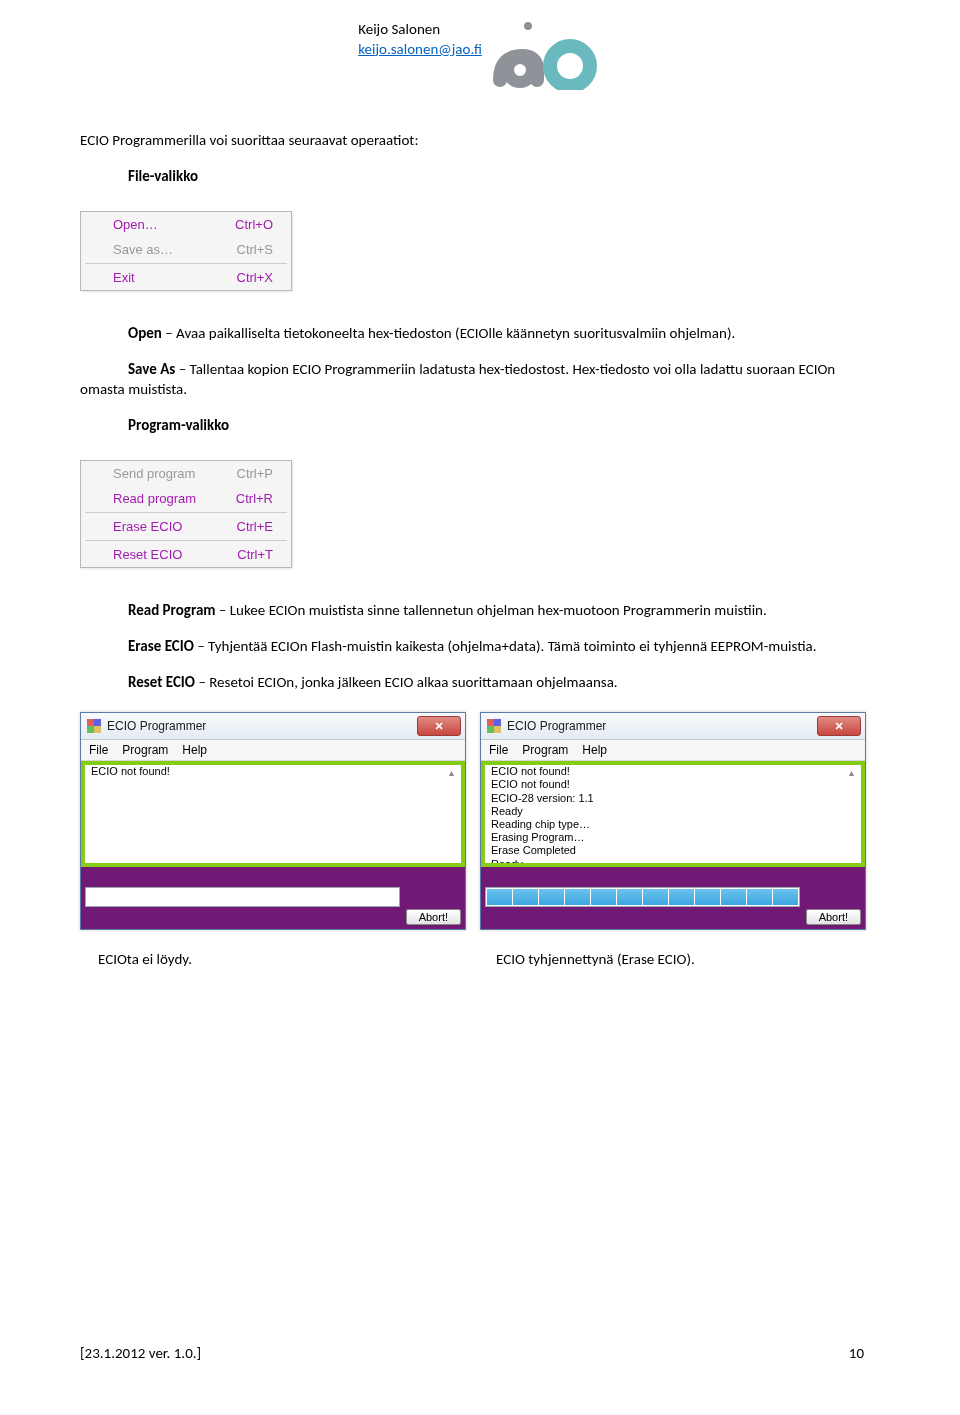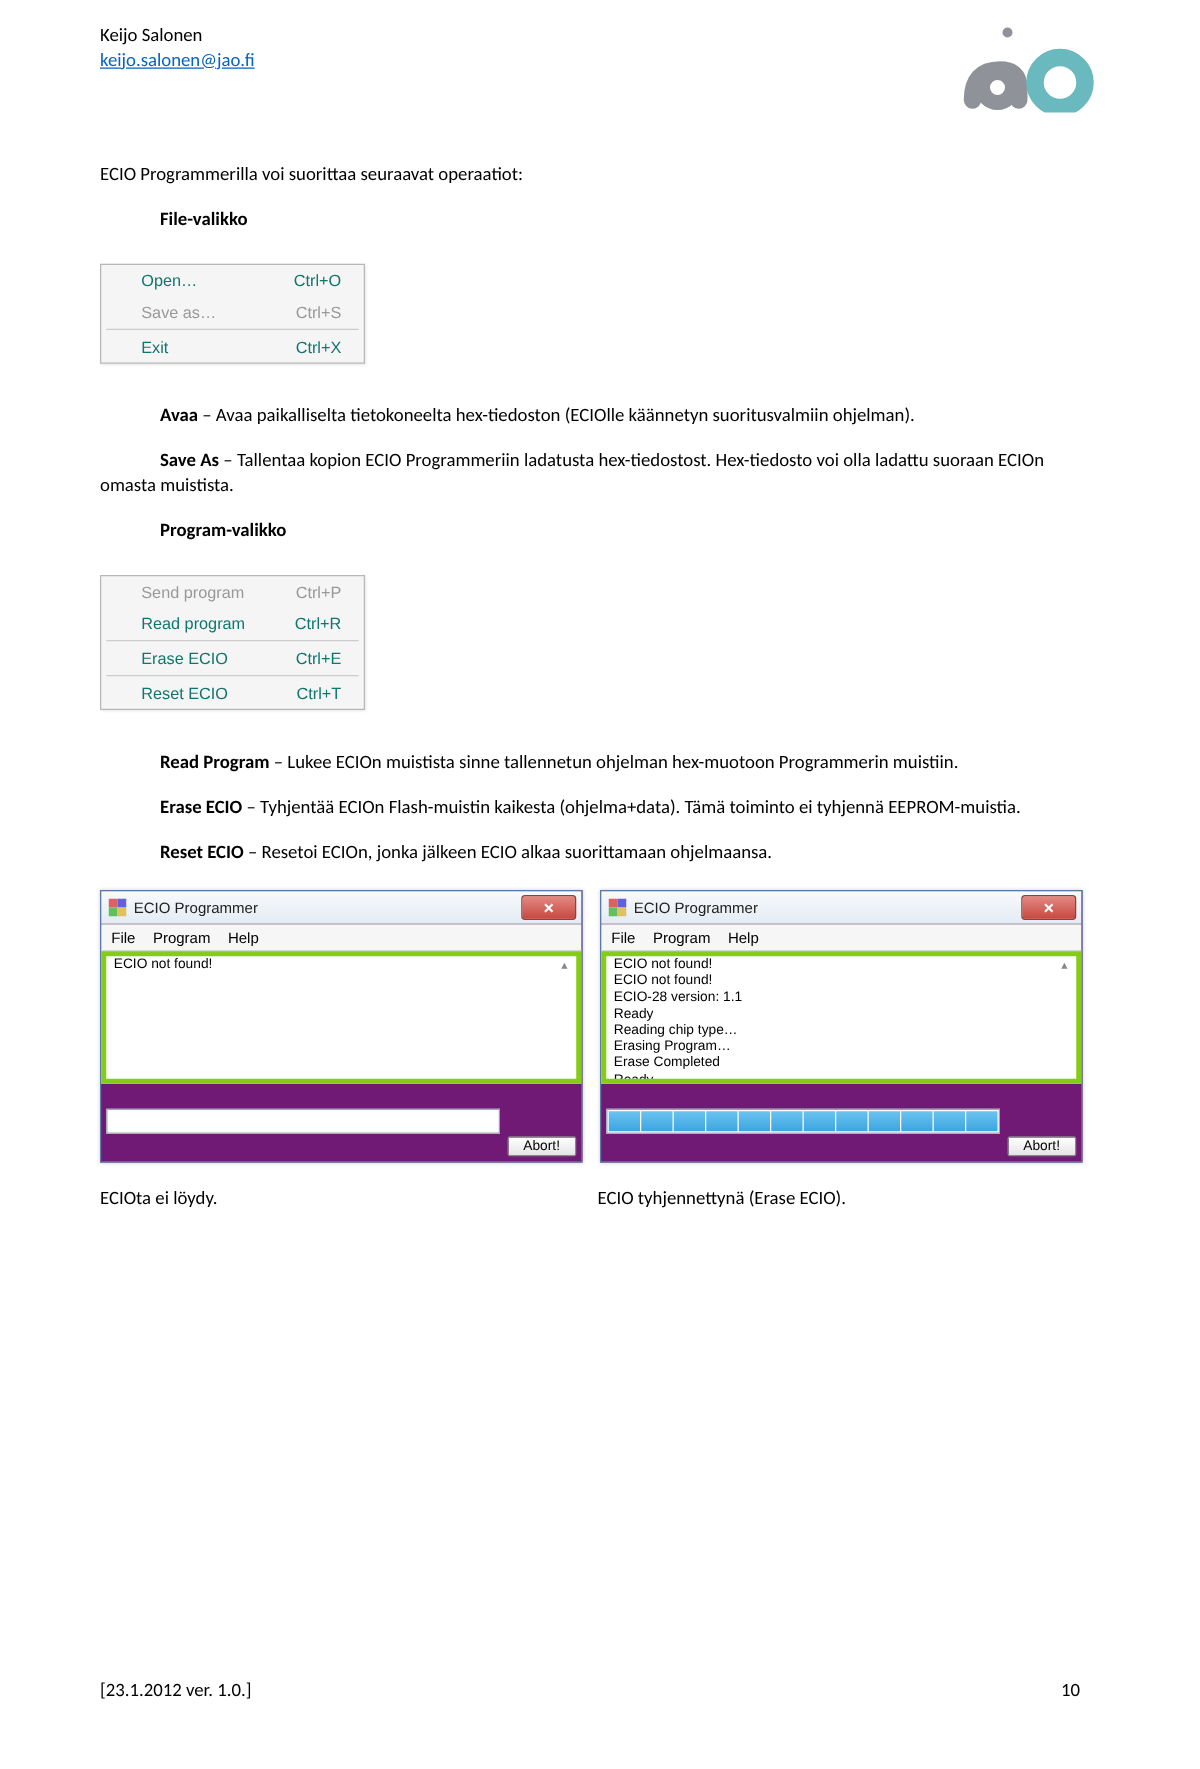--- a/index.html
+++ b/index.html
@@ -12,21 +12,21 @@
     width: 960px;
   }
   .page {
     padding: 20px 80px 20px 80px;
     position: relative;
     min-height: 1380px;
     box-sizing: border-box;
   }
   .header {
     display: flex;
-    justify-content: space-between;
+    justify-content: center;
     align-items: flex-start;
     margin-bottom: 40px;
   }
   .header-left { font-size: 15px; line-height: 1.3; }
   .email-link { color: #0563c1; text-decoration: underline; }
   .logo { display: flex; align-items: center; }
   .logo svg { width: 120px; height: 70px; }
   .para { margin: 16px 0; line-height: 1.35; }
   .bold { font-weight: bold; margin-left: 48px; }
   .menu-box {
@@ -37,21 +37,21 @@
     font-size: 13px;
     margin: 8px 0 16px 0;
     box-shadow: 1px 1px 2px rgba(0,0,0,0.1);
   }
   .menu-row {
     display: flex;
     justify-content: space-between;
     padding: 5px 18px 5px 32px;
     min-width: 160px;
     gap: 30px;
-    color: #0f766e;
+    color: #a21caf;
   }
   .menu-row.disabled { color: #999; }
   .menu-sep { height: 1px; background: #ccc; margin: 1px 4px; }
   .two-col { display: flex; gap: 14px; margin: 20px 0; }
   .app-window {
     width: 384px;
     border: 1px solid #5b7aa8;
     background: #701a75;
     font-family: Tahoma, "Segoe UI", sans-serif;
     font-size: 12px;
@@ -133,21 +133,21 @@
   }
   .progress-empty .progress-block { visibility: hidden; }
   .btn-abort {
     border: 1px solid #888;
     background: linear-gradient(#fff,#e4e4e4);
     padding: 1px 12px;
     font-size: 11px;
     border-radius: 2px;
     margin-top: 40px;
   }
-  .captions { display: flex; gap: 14px; margin-top: 4px; }
+  .captions { display: flex; gap: 14px; margin-top: 4px; justify-content: flex-end; }
   .captions > div { width: 384px; font-size: 15px; }
   .footer {
     position: absolute;
     bottom: 18px;
     left: 80px;
     right: 96px;
     display: flex;
     justify-content: space-between;
     font-size: 15px;
   }
@@ -184,21 +184,21 @@
       <span>Ctrl+S</span>
     </div>
     <div class="menu-sep"></div>
     <div class="menu-row">
       <span>Exit</span>
       <span>Ctrl+X</span>
     </div>
   </div>
 
   <div class="para">
-    <span class="bold">Avaa</span><span> – Avaa paikalliselta tietokoneelta hex-tiedoston (ECIOlle käännetyn suoritusvalmiin ohjelman).</span>
+    <span class="bold">Open</span><span> – Avaa paikalliselta tietokoneelta hex-tiedoston (ECIOlle käännetyn suoritusvalmiin ohjelman).</span>
   </div>
 
   <div class="para">
     <span class="bold">Save As</span><span> – Tallentaa kopion ECIO Programmeriin ladatusta hex-tiedostost. Hex-tiedosto voi olla ladattu suoraan ECIOn omasta muistista.</span>
   </div>
 
   <div class="para bold">Program-valikko</div>
 
   <div class="menu-box">
     <div class="menu-row disabled">

